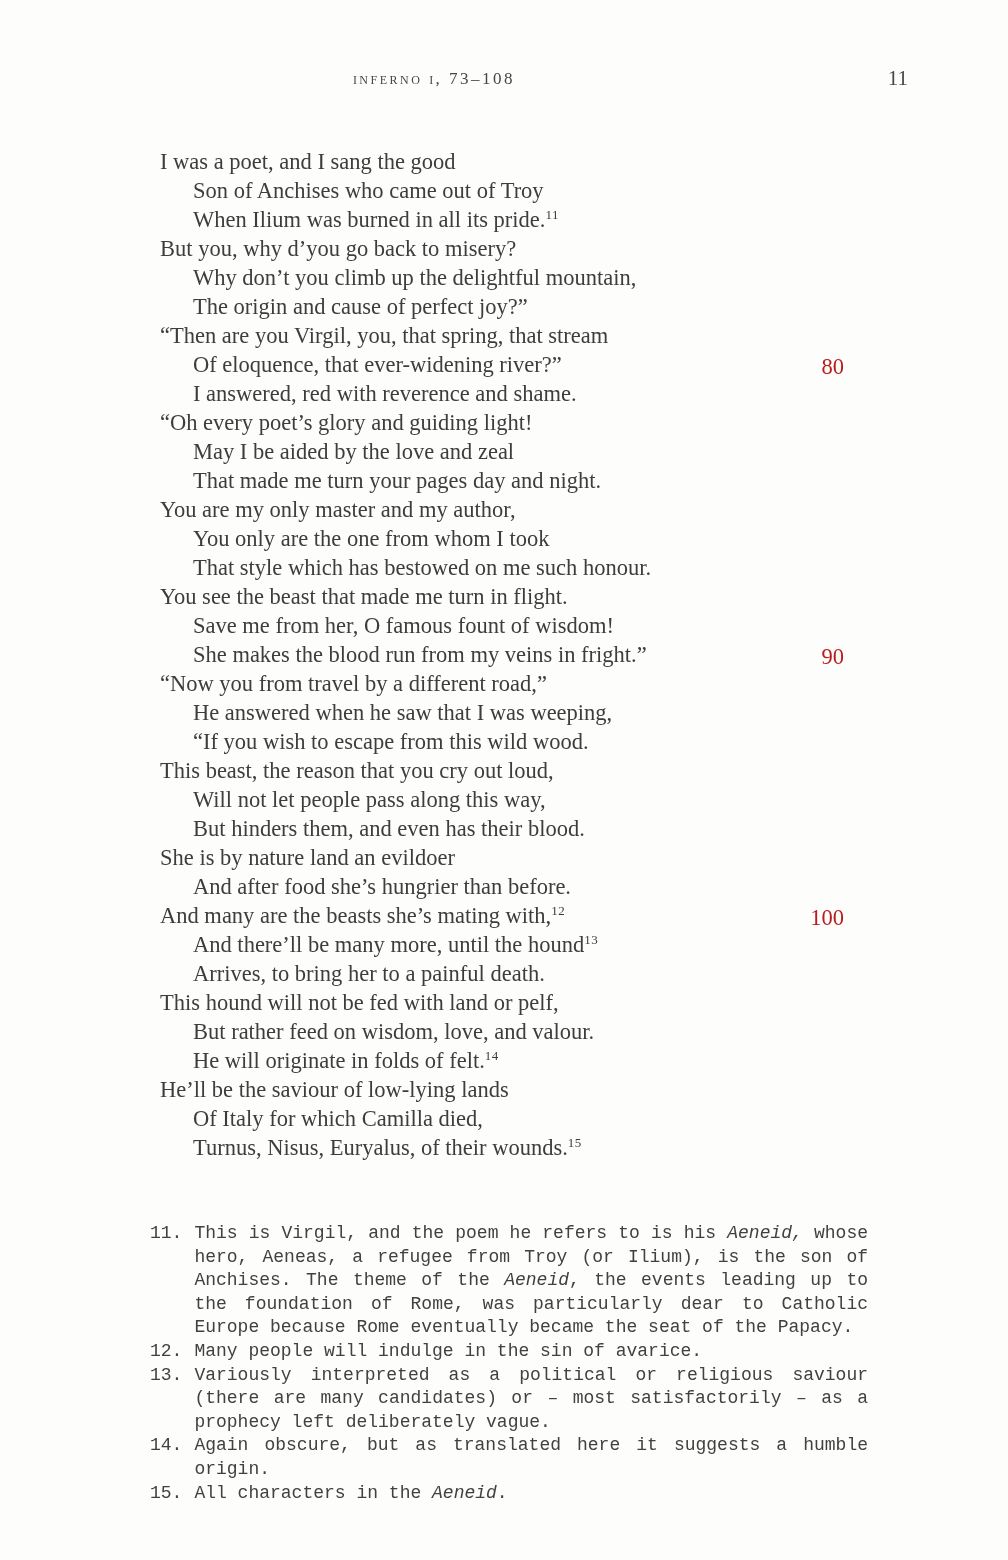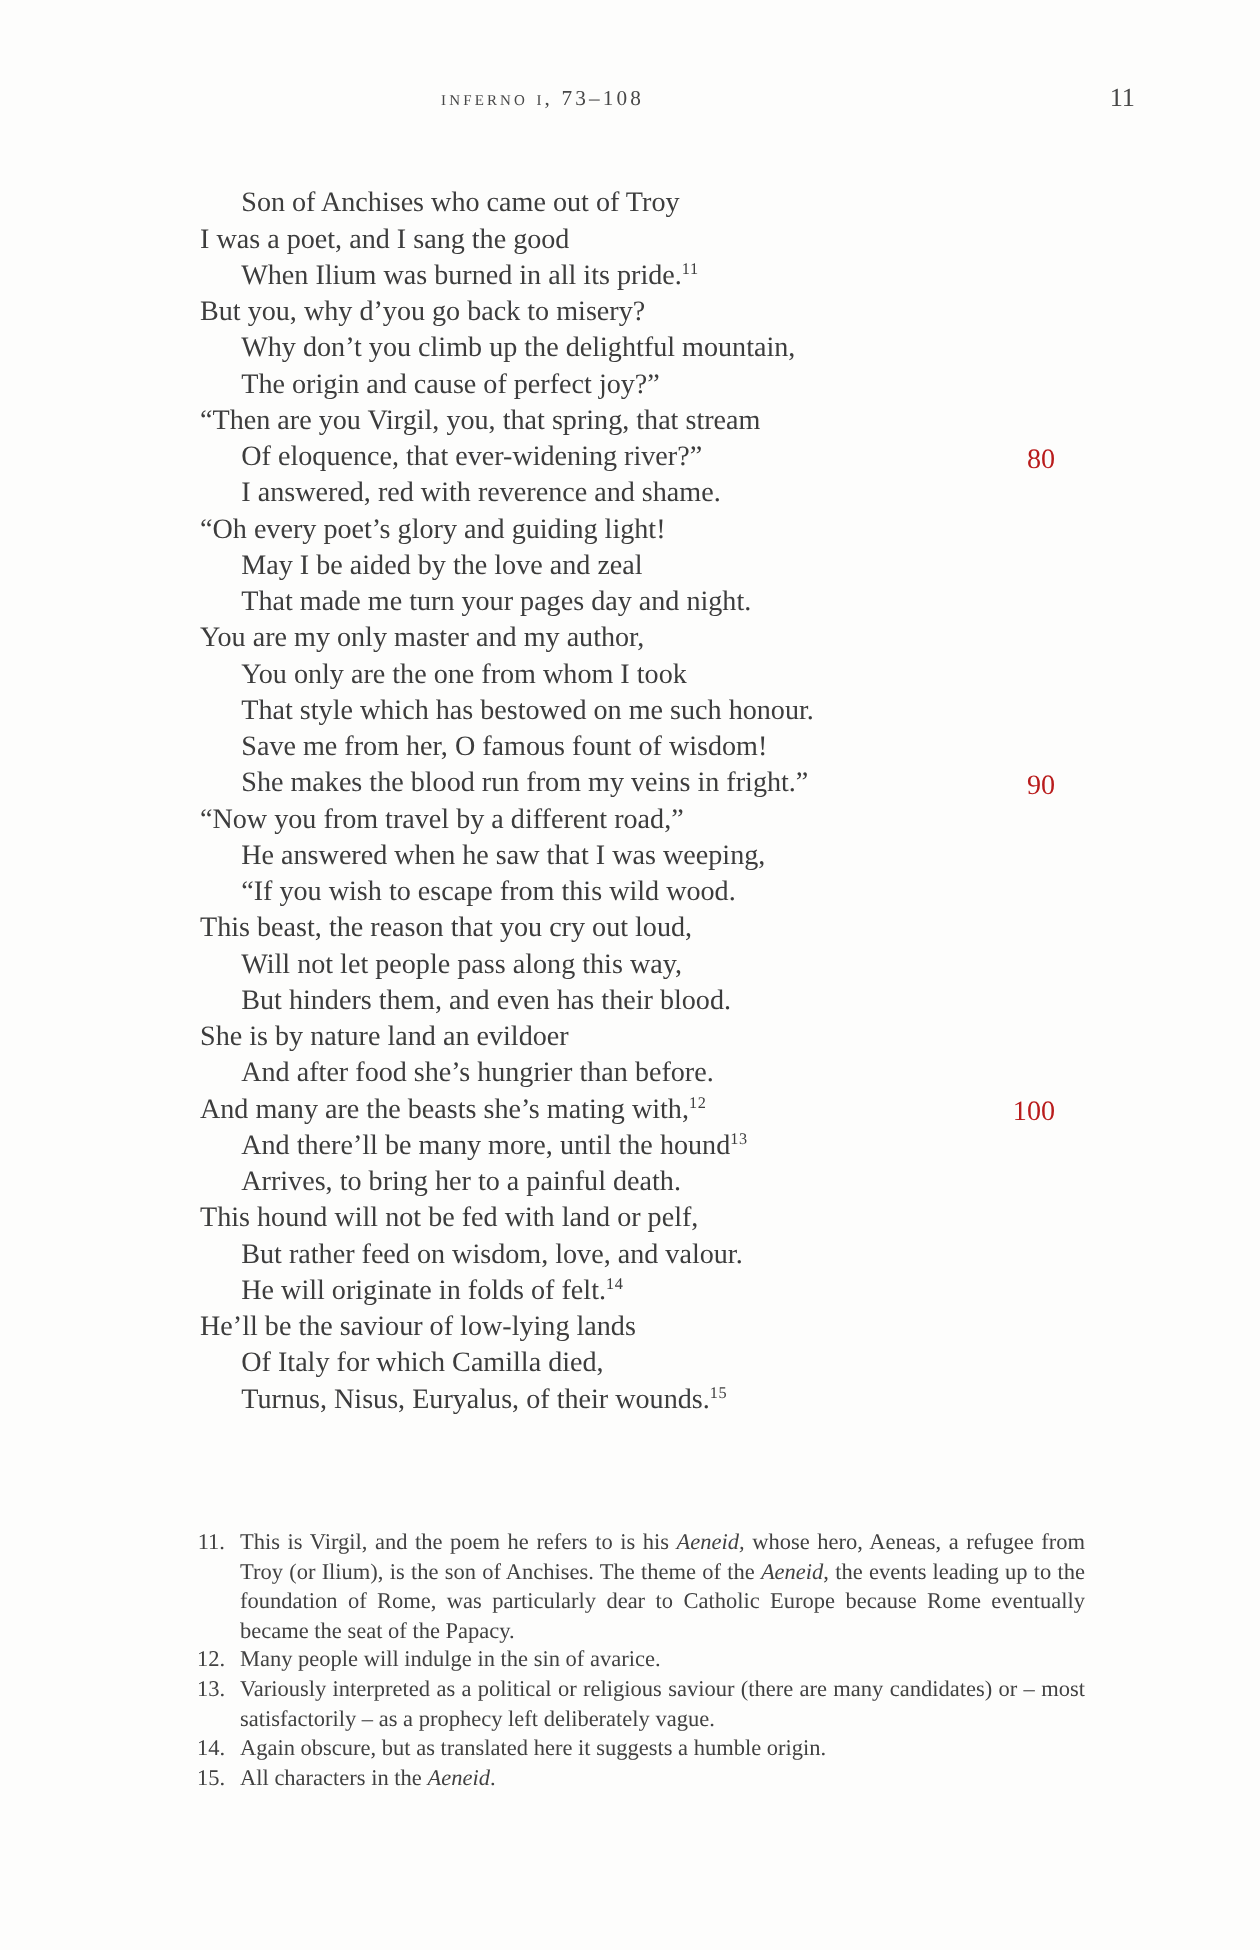--- a/index.html
+++ b/index.html
@@ -62,20 +62,21 @@
   }
   
   .footnotes {
     position: absolute;
     top: 1222px;
     left: 150px;
     width: 718px;
     font-size: 18px;
     line-height: 23.6px;
     color: #414141;
+    font-family: Liberation Mono, monospace;
   }
   .footnote { display: flex; }
   .fn-num {
     flex: 0 0 30px;
     text-align: right;
   }
   .fn-body {
     flex: 1;
     margin-left: 12px;
     text-align: justify;
@@ -85,35 +86,36 @@
 </head>
 <body>
 
 <div class="page">
 
   <div class="running-title">inferno i, 73–108</div>
 
   <div class="page-number">11</div>
 
   <main class="poem">
+      <div class="verse-line"><span class="verse-text">I was a poet, and I sang the good</span></div>
       <div class="verse-line indented"><span class="verse-text">Son of Anchises who came out of Troy</span></div>
-      <div class="verse-line"><span class="verse-text">I was a poet, and I sang the good</span></div>
       <div class="verse-line indented"><span class="verse-text">When Ilium was burned in all its pride.</span><sup class="fn-ref">11</sup></div>
       <div class="verse-line"><span class="verse-text">But you, why d’you go back to misery?</span></div>
       <div class="verse-line indented"><span class="verse-text">Why don’t you climb up the delightful mountain,</span></div>
       <div class="verse-line indented"><span class="verse-text">The origin and cause of perfect joy?”</span></div>
       <div class="verse-line"><span class="verse-text">“Then are you Virgil, you, that spring, that stream</span></div>
       <div class="verse-line indented"><span class="verse-text">Of eloquence, that ever-widening river?”</span><span class="line-number">80</span></div>
       <div class="verse-line indented"><span class="verse-text">I answered, red with reverence and shame.</span></div>
       <div class="verse-line"><span class="verse-text">“Oh every poet’s glory and guiding light!</span></div>
       <div class="verse-line indented"><span class="verse-text">May I be aided by the love and zeal</span></div>
       <div class="verse-line indented"><span class="verse-text">That made me turn your pages day and night.</span></div>
       <div class="verse-line"><span class="verse-text">You are my only master and my author,</span></div>
       <div class="verse-line indented"><span class="verse-text">You only are the one from whom I took</span></div>
       <div class="verse-line indented"><span class="verse-text">That style which has bestowed on me such honour.</span></div>
+      <div class="verse-line"><span class="verse-text">You see the beast that made me turn in flight.</span></div>
       <div class="verse-line indented"><span class="verse-text">Save me from her, O famous fount of wisdom!</span></div>
       <div class="verse-line indented"><span class="verse-text">She makes the blood run from my veins in fright.”</span><span class="line-number">90</span></div>
       <div class="verse-line"><span class="verse-text">“Now you from travel by a different road,”</span></div>
       <div class="verse-line indented"><span class="verse-text">He answered when he saw that I was weeping,</span></div>
       <div class="verse-line indented"><span class="verse-text">“If you wish to escape from this wild wood.</span></div>
       <div class="verse-line"><span class="verse-text">This beast, the reason that you cry out loud,</span></div>
       <div class="verse-line indented"><span class="verse-text">Will not let people pass along this way,</span></div>
       <div class="verse-line indented"><span class="verse-text">But hinders them, and even has their blood.</span></div>
       <div class="verse-line"><span class="verse-text">She is by nature land an evildoer</span></div>
       <div class="verse-line indented"><span class="verse-text">And after food she’s hungrier than before.</span></div>

